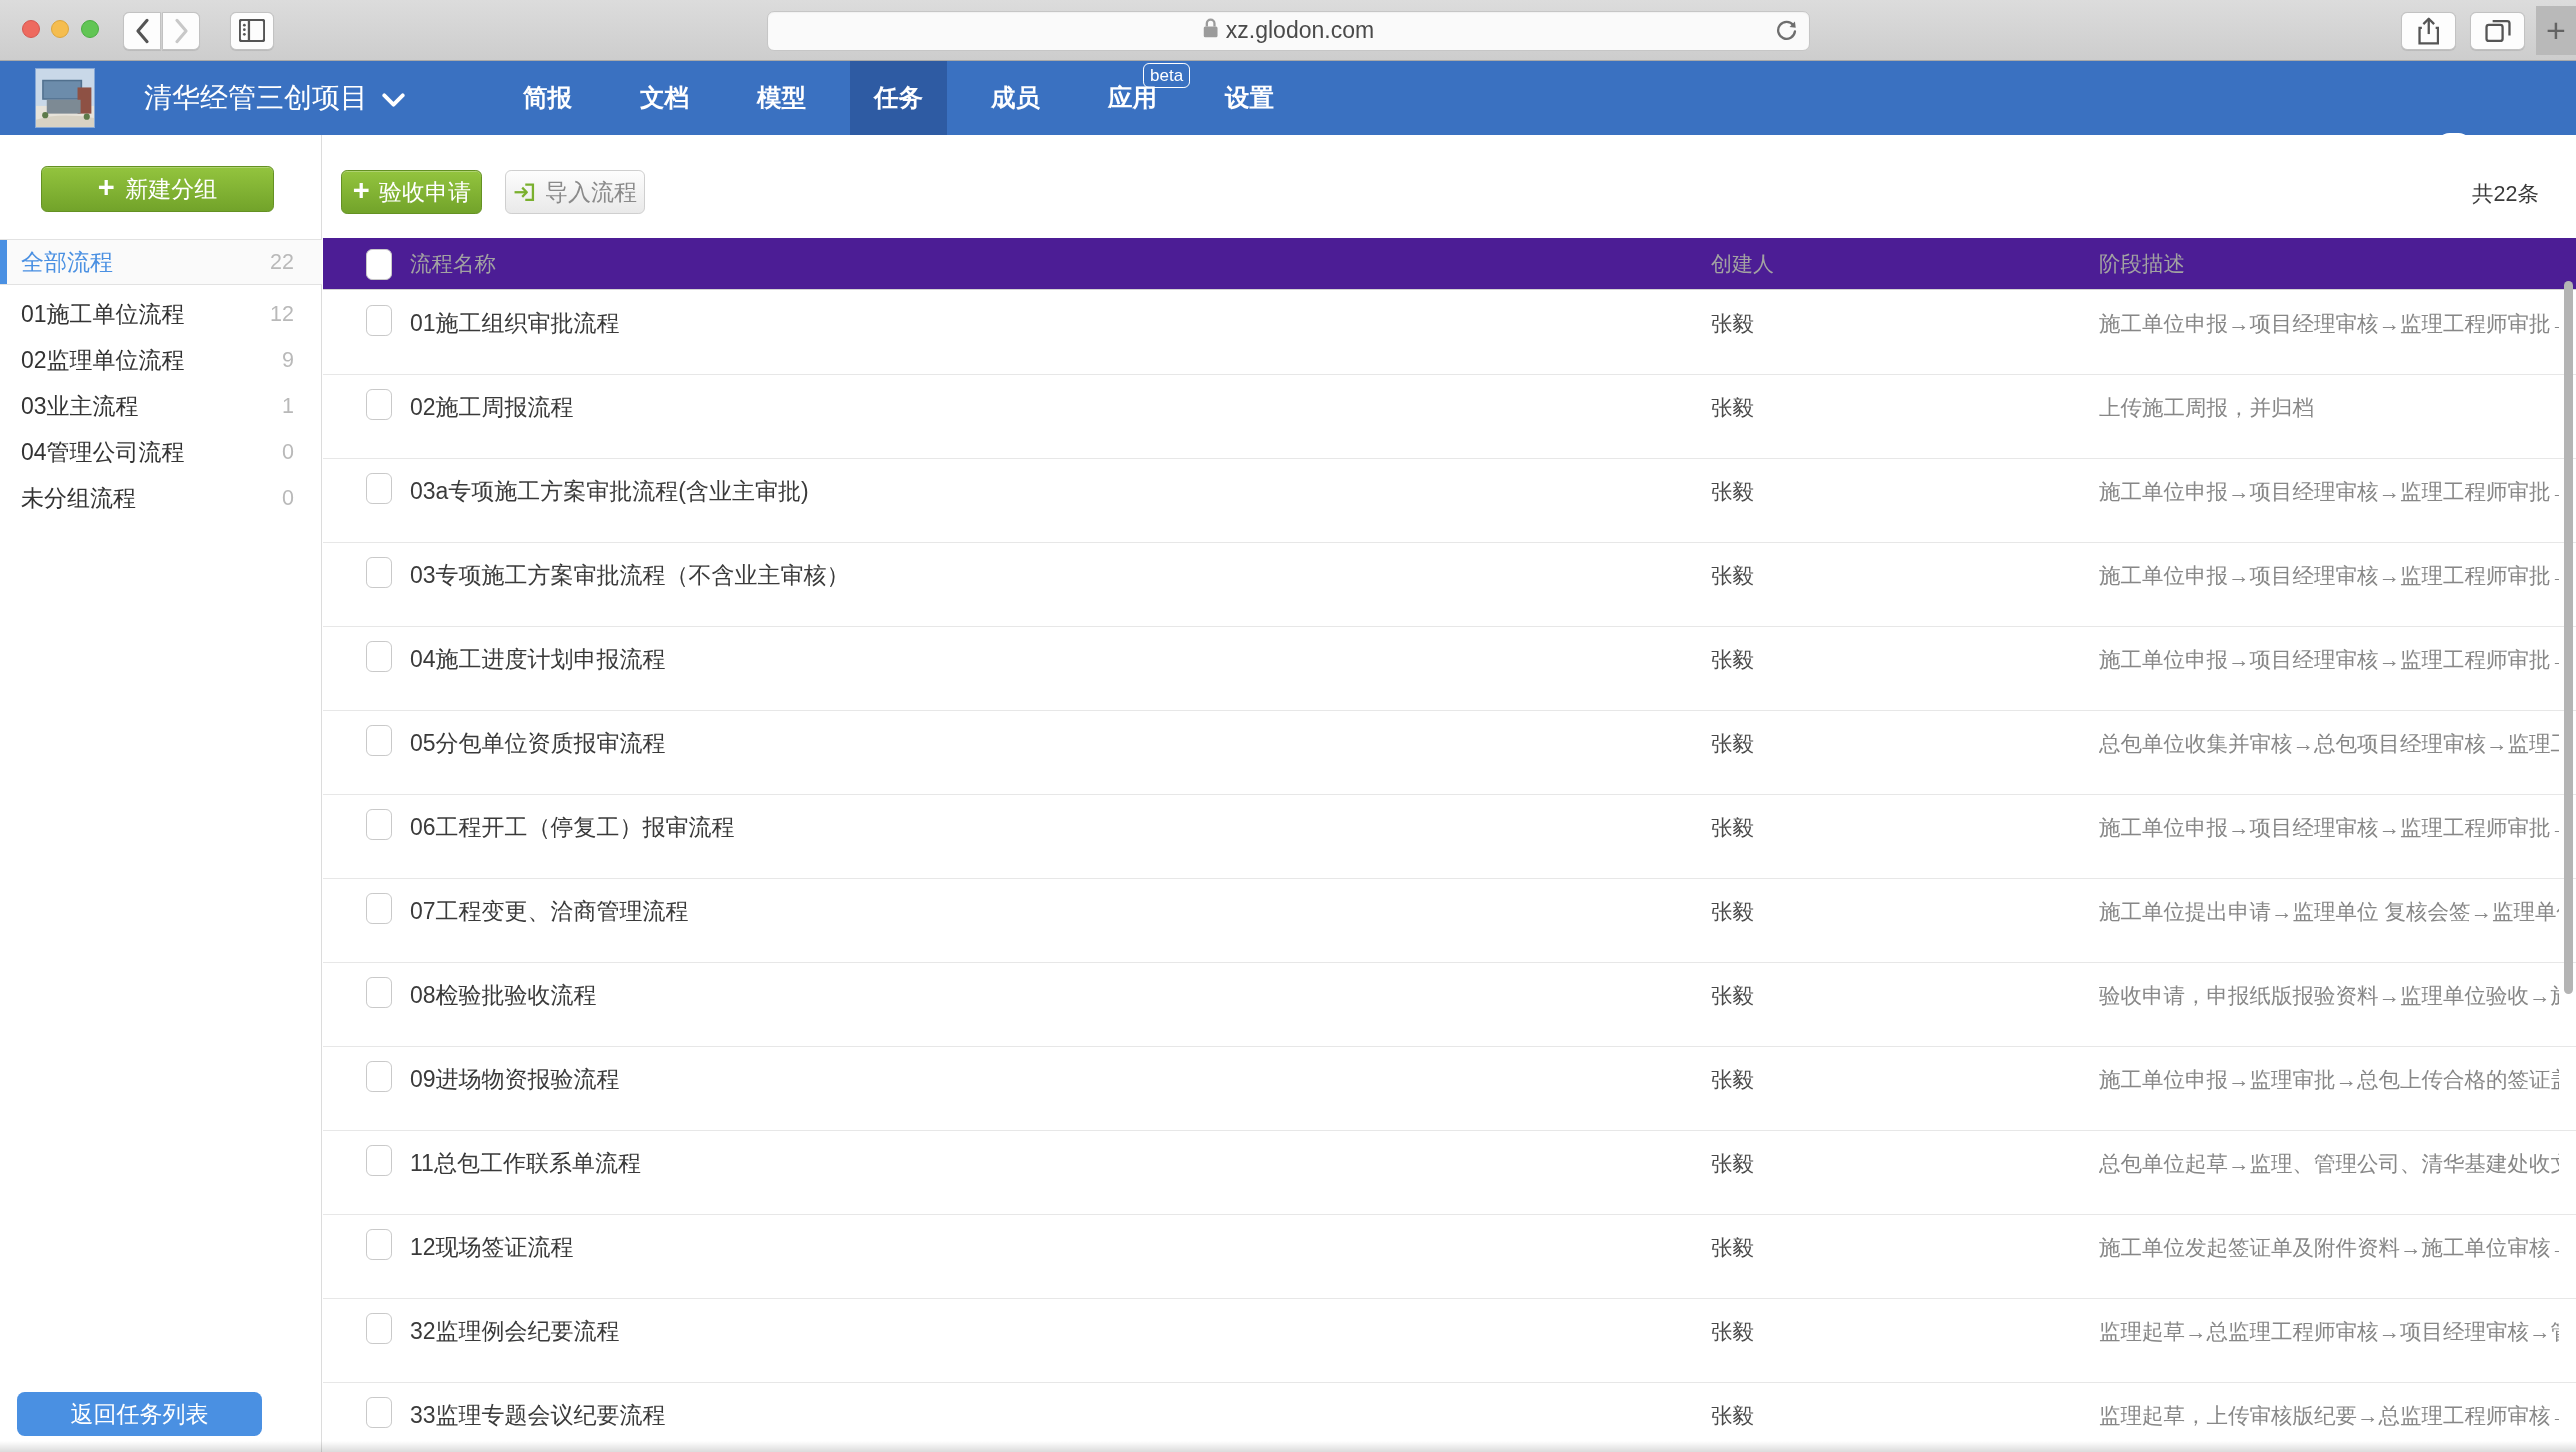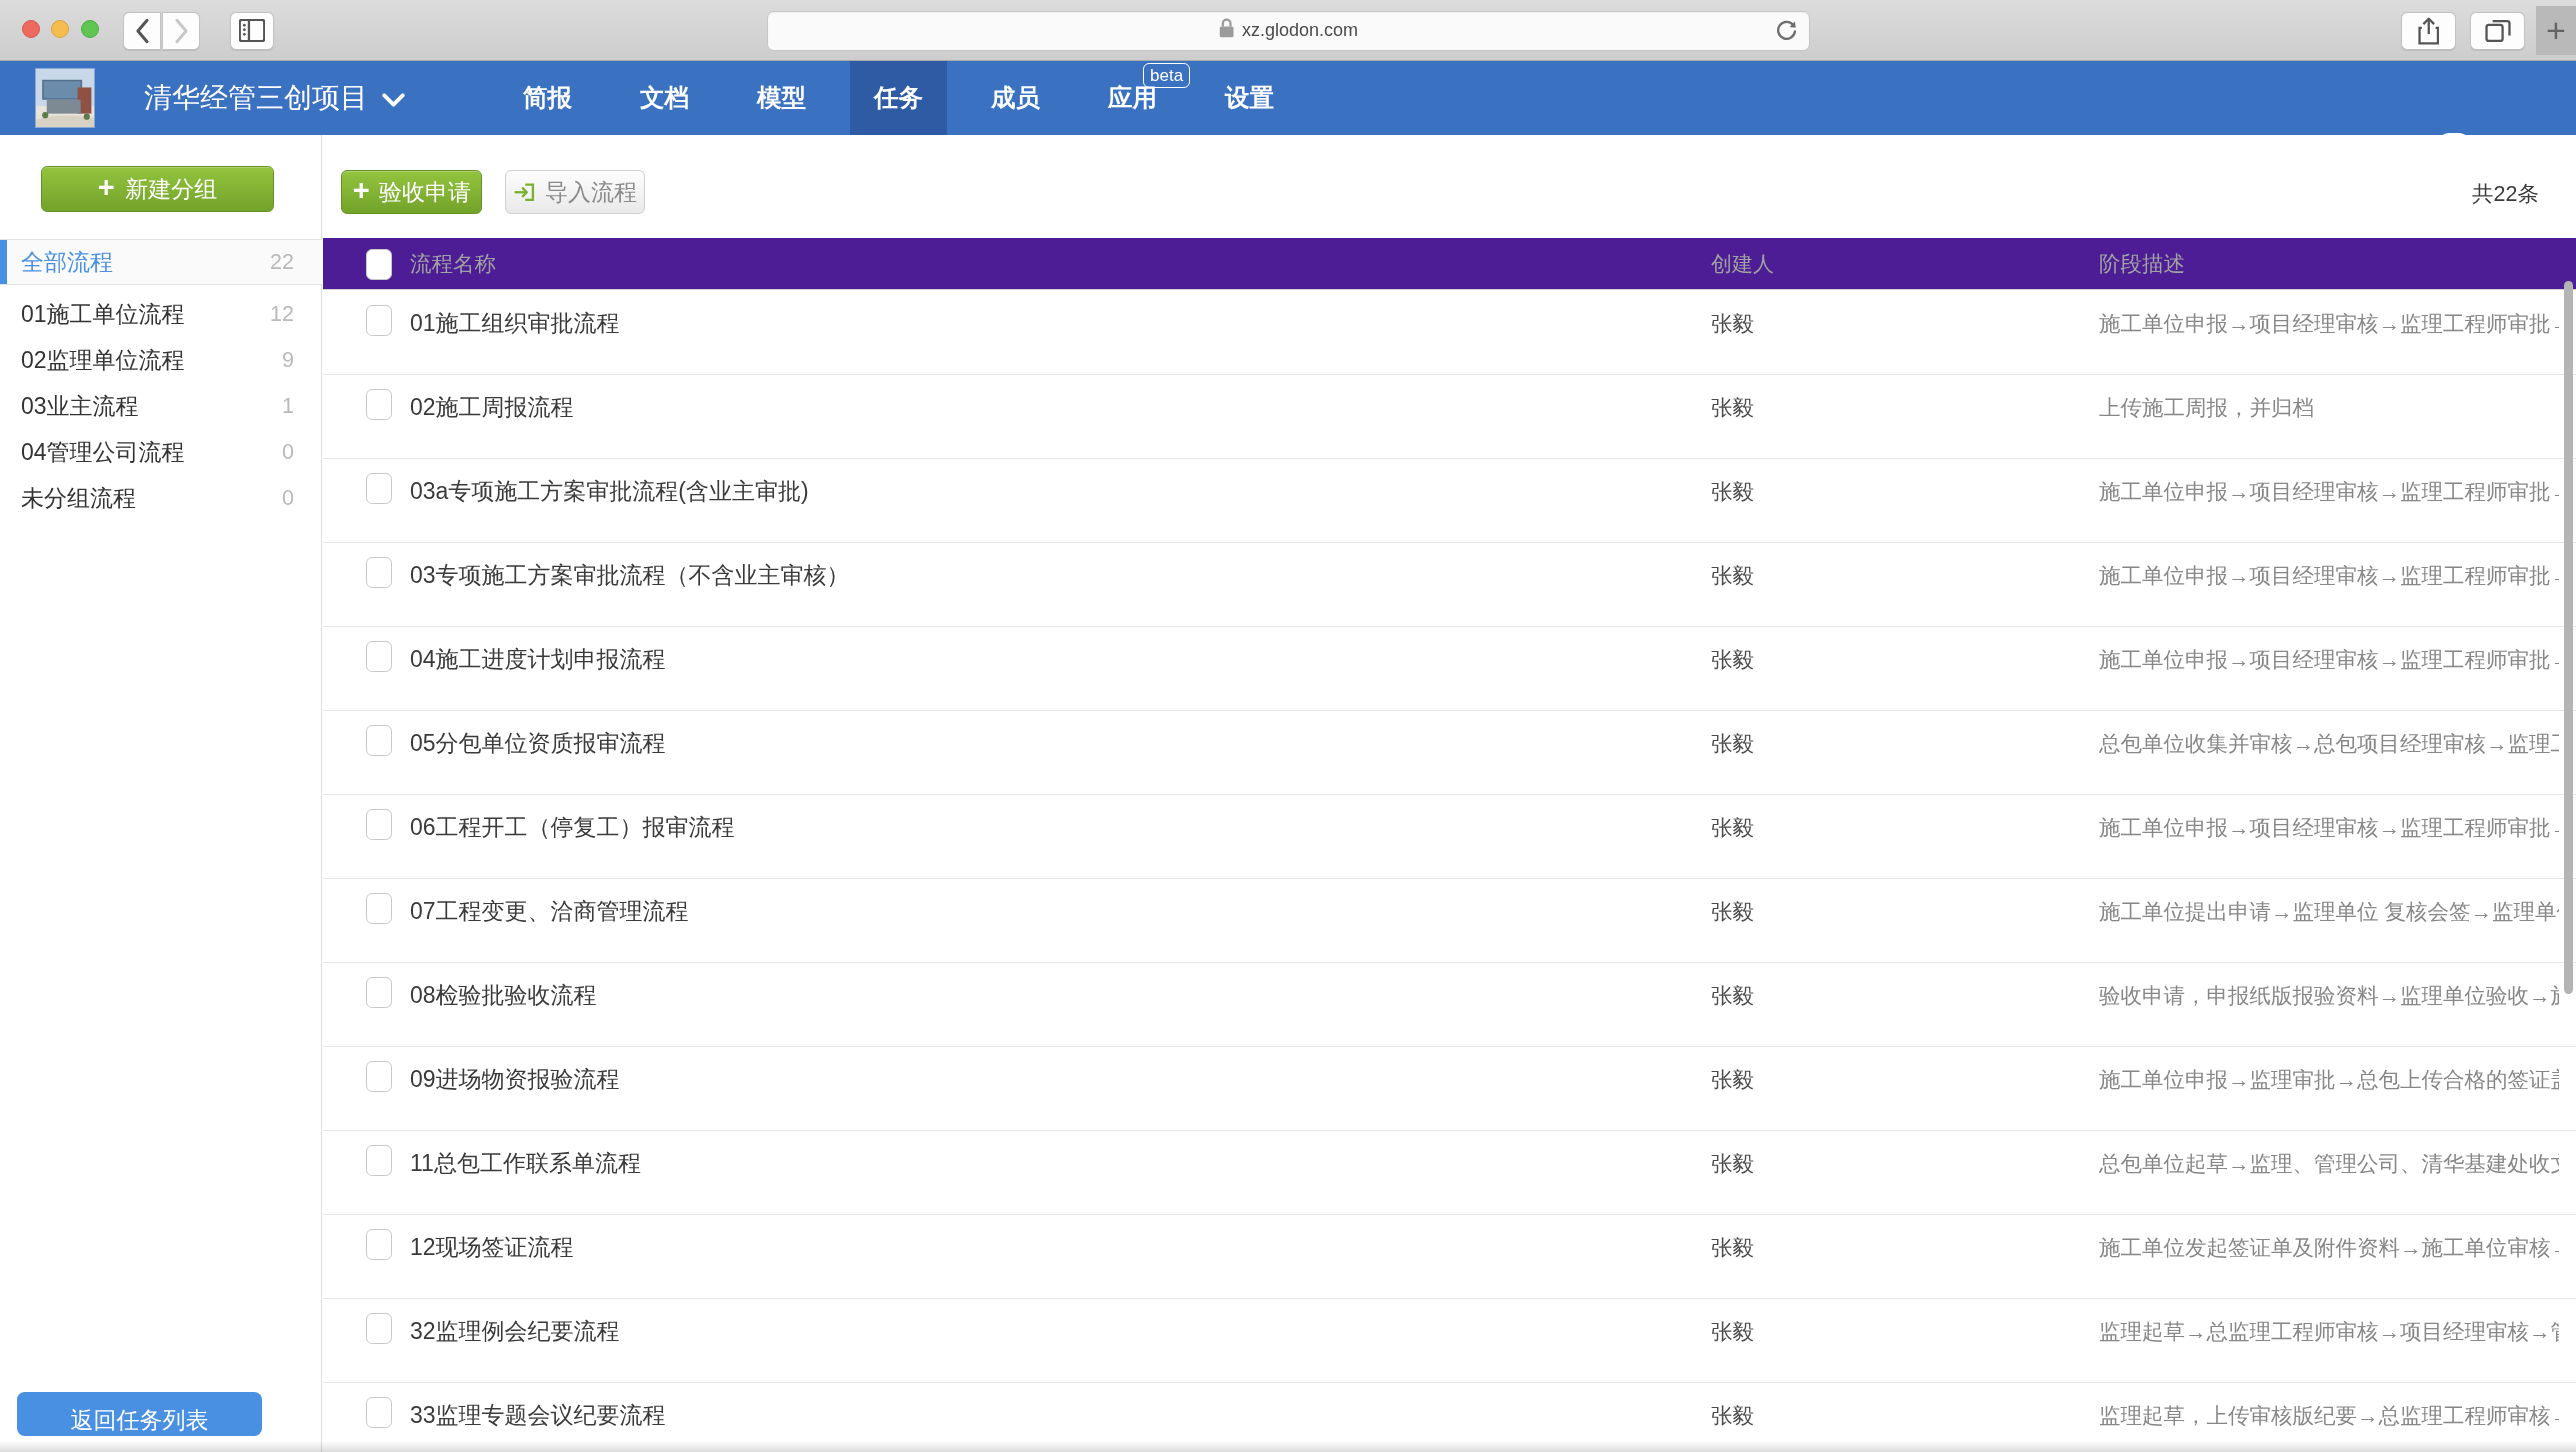--- a/index.html
+++ b/index.html
@@ -14,21 +14,21 @@
   .light.yellow{left:51px;background:#f5bd4f;border:0.8px solid #dca63c;}
   .light.green{left:81px;background:#61c554;border:0.8px solid #4aad42;}
   .cbtn{position:absolute;top:11.5px;height:38px;background:#fdfdfd;border:0.8px solid #c2c2c2;
     border-radius:6.1px;box-shadow:0 0.8px 0.8px rgba(0,0,0,.10);display:flex;align-items:center;justify-content:center;}
   .cbtn svg{display:block;}
   .btn-back{left:123px;width:38px;border-top-right-radius:0;border-bottom-right-radius:0;}
   .btn-fwd{left:162px;width:38px;border-top-left-radius:0;border-bottom-left-radius:0;}
   .btn-side{left:230px;width:44px;}
   .urlbar{position:absolute;left:767px;top:10.7px;width:1043px;height:40px;background:#fafafa;
     border:0.8px solid #c6c6c6;border-radius:7px;display:flex;align-items:center;justify-content:center;
-    color:#4a4a4a;font-size:18px;box-shadow:inset 0 0.8px 1.5px rgba(0,0,0,.05);}
+    color:#4a4a4a;font-size:23px;box-shadow:inset 0 0.8px 1.5px rgba(0,0,0,.05);}
   .urlbar .lock{margin-right:7.7px;}
   .urlbar .refresh{position:absolute;right:10.7px;top:8.4px;}
   .btn-share{left:2401px;width:55px;}
   .btn-tabs{left:2470px;width:55px;}
   .newtab{position:absolute;left:2536px;top:6.1px;width:40px;height:49px;background:#b9b9b9;
     display:flex;align-items:center;justify-content:center;color:#636363;font-size:34px;font-weight:300;}
 
   
   .appheader{position:absolute;left:0;top:61px;width:2576px;height:74px;background:#3a71c1;}
   .logo{position:absolute;left:35px;top:7px;width:60px;height:60px;border:0.8px solid #86a8d6;overflow:hidden;background:#cfdded;}
@@ -57,21 +57,21 @@
   .newgroup{position:absolute;left:41px;top:31px;width:233px;height:46px;font-size:23px;}
   .newgroup .plus{font-size:29px;font-weight:bold;margin-right:10.7px;margin-top:-3.1px;}
   .grouplist{position:absolute;left:0;top:104px;width:322px;}
   .gitem{position:relative;height:46px;display:flex;align-items:center;font-size:23px;color:#333;cursor:pointer;}
   .gitem .glabel{margin-left:21px;flex:1;}
   .gitem .gcount{margin-right:28px;color:#b9b9b9;font-size:21.5px;}
   .gitem.selected{background:#fafafa;border-top:0.8px solid #e2e2e2;border-bottom:0.8px solid #e2e2e2;margin-bottom:6.1px;}
   .gitem.selected .glabel{color:#4a90e2;}
   .gitem.selected::before{content:"";position:absolute;left:0;top:0;bottom:0;width:7px;background:#4a90e2;}
   .backbtn{position:absolute;left:17px;top:1257px;width:245px;height:44px;background:#4a90e2;
-    border-radius:7.7px;color:#fff;font-size:23px;display:flex;align-items:flex-end;justify-content:center;cursor:pointer;}
+    border-radius:7.7px;color:#fff;font-size:23px;display:flex;align-items:center;justify-content:center;cursor:pointer;}
 
   
   .main{position:absolute;left:323px;top:135px;width:2253px;height:1317px;background:#fff;overflow:hidden;}
   .newflow{position:absolute;left:18.4px;top:35px;width:141px;height:44px;font-size:23px;}
   .newflow .plus{font-size:29px;font-weight:bold;margin-right:9.2px;margin-top:-3.1px;}
   .importflow{position:absolute;left:182px;top:35px;width:140px;height:44px;
     background:linear-gradient(#fdfdfd,#e9e9e9);border:0.8px solid #cfcfcf;border-radius:6.1px;
     color:#8a8a8a;font-size:23px;display:flex;align-items:center;justify-content:center;cursor:pointer;}
   .importflow svg{margin-right:9.2px;}
   .totalcount{position:absolute;right:37px;top:44px;font-size:21.5px;color:#3a3a3a;}

